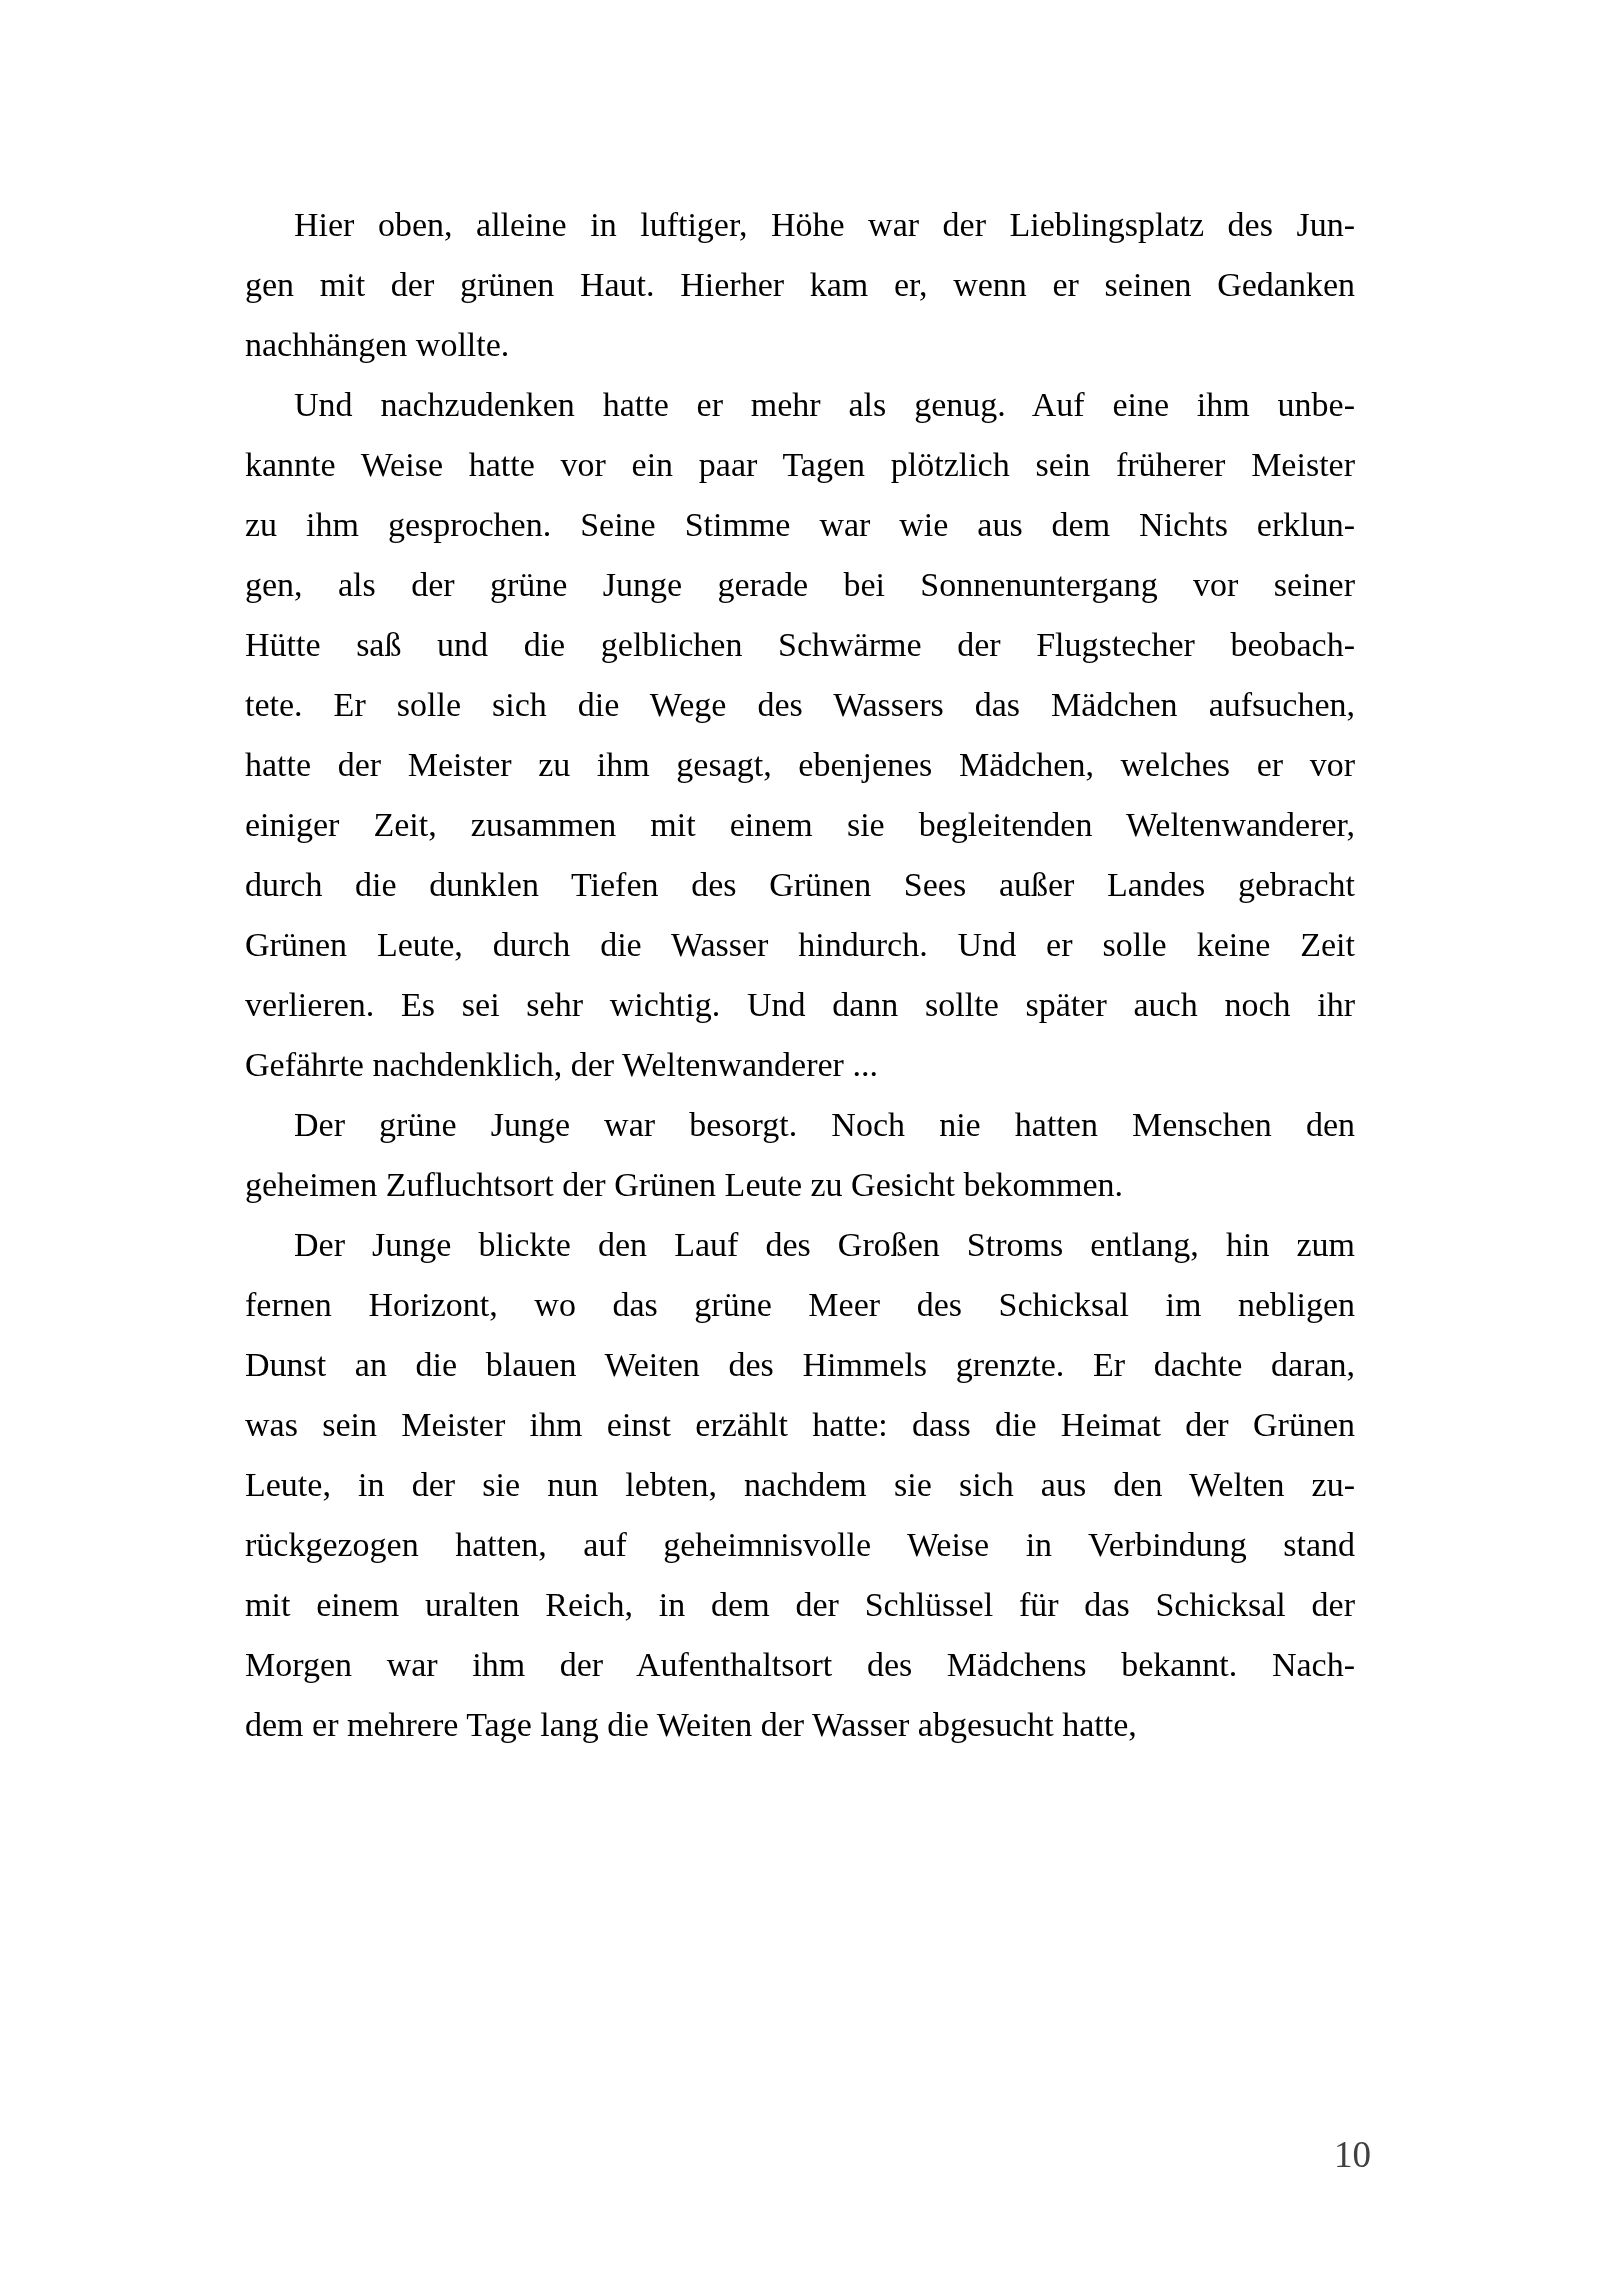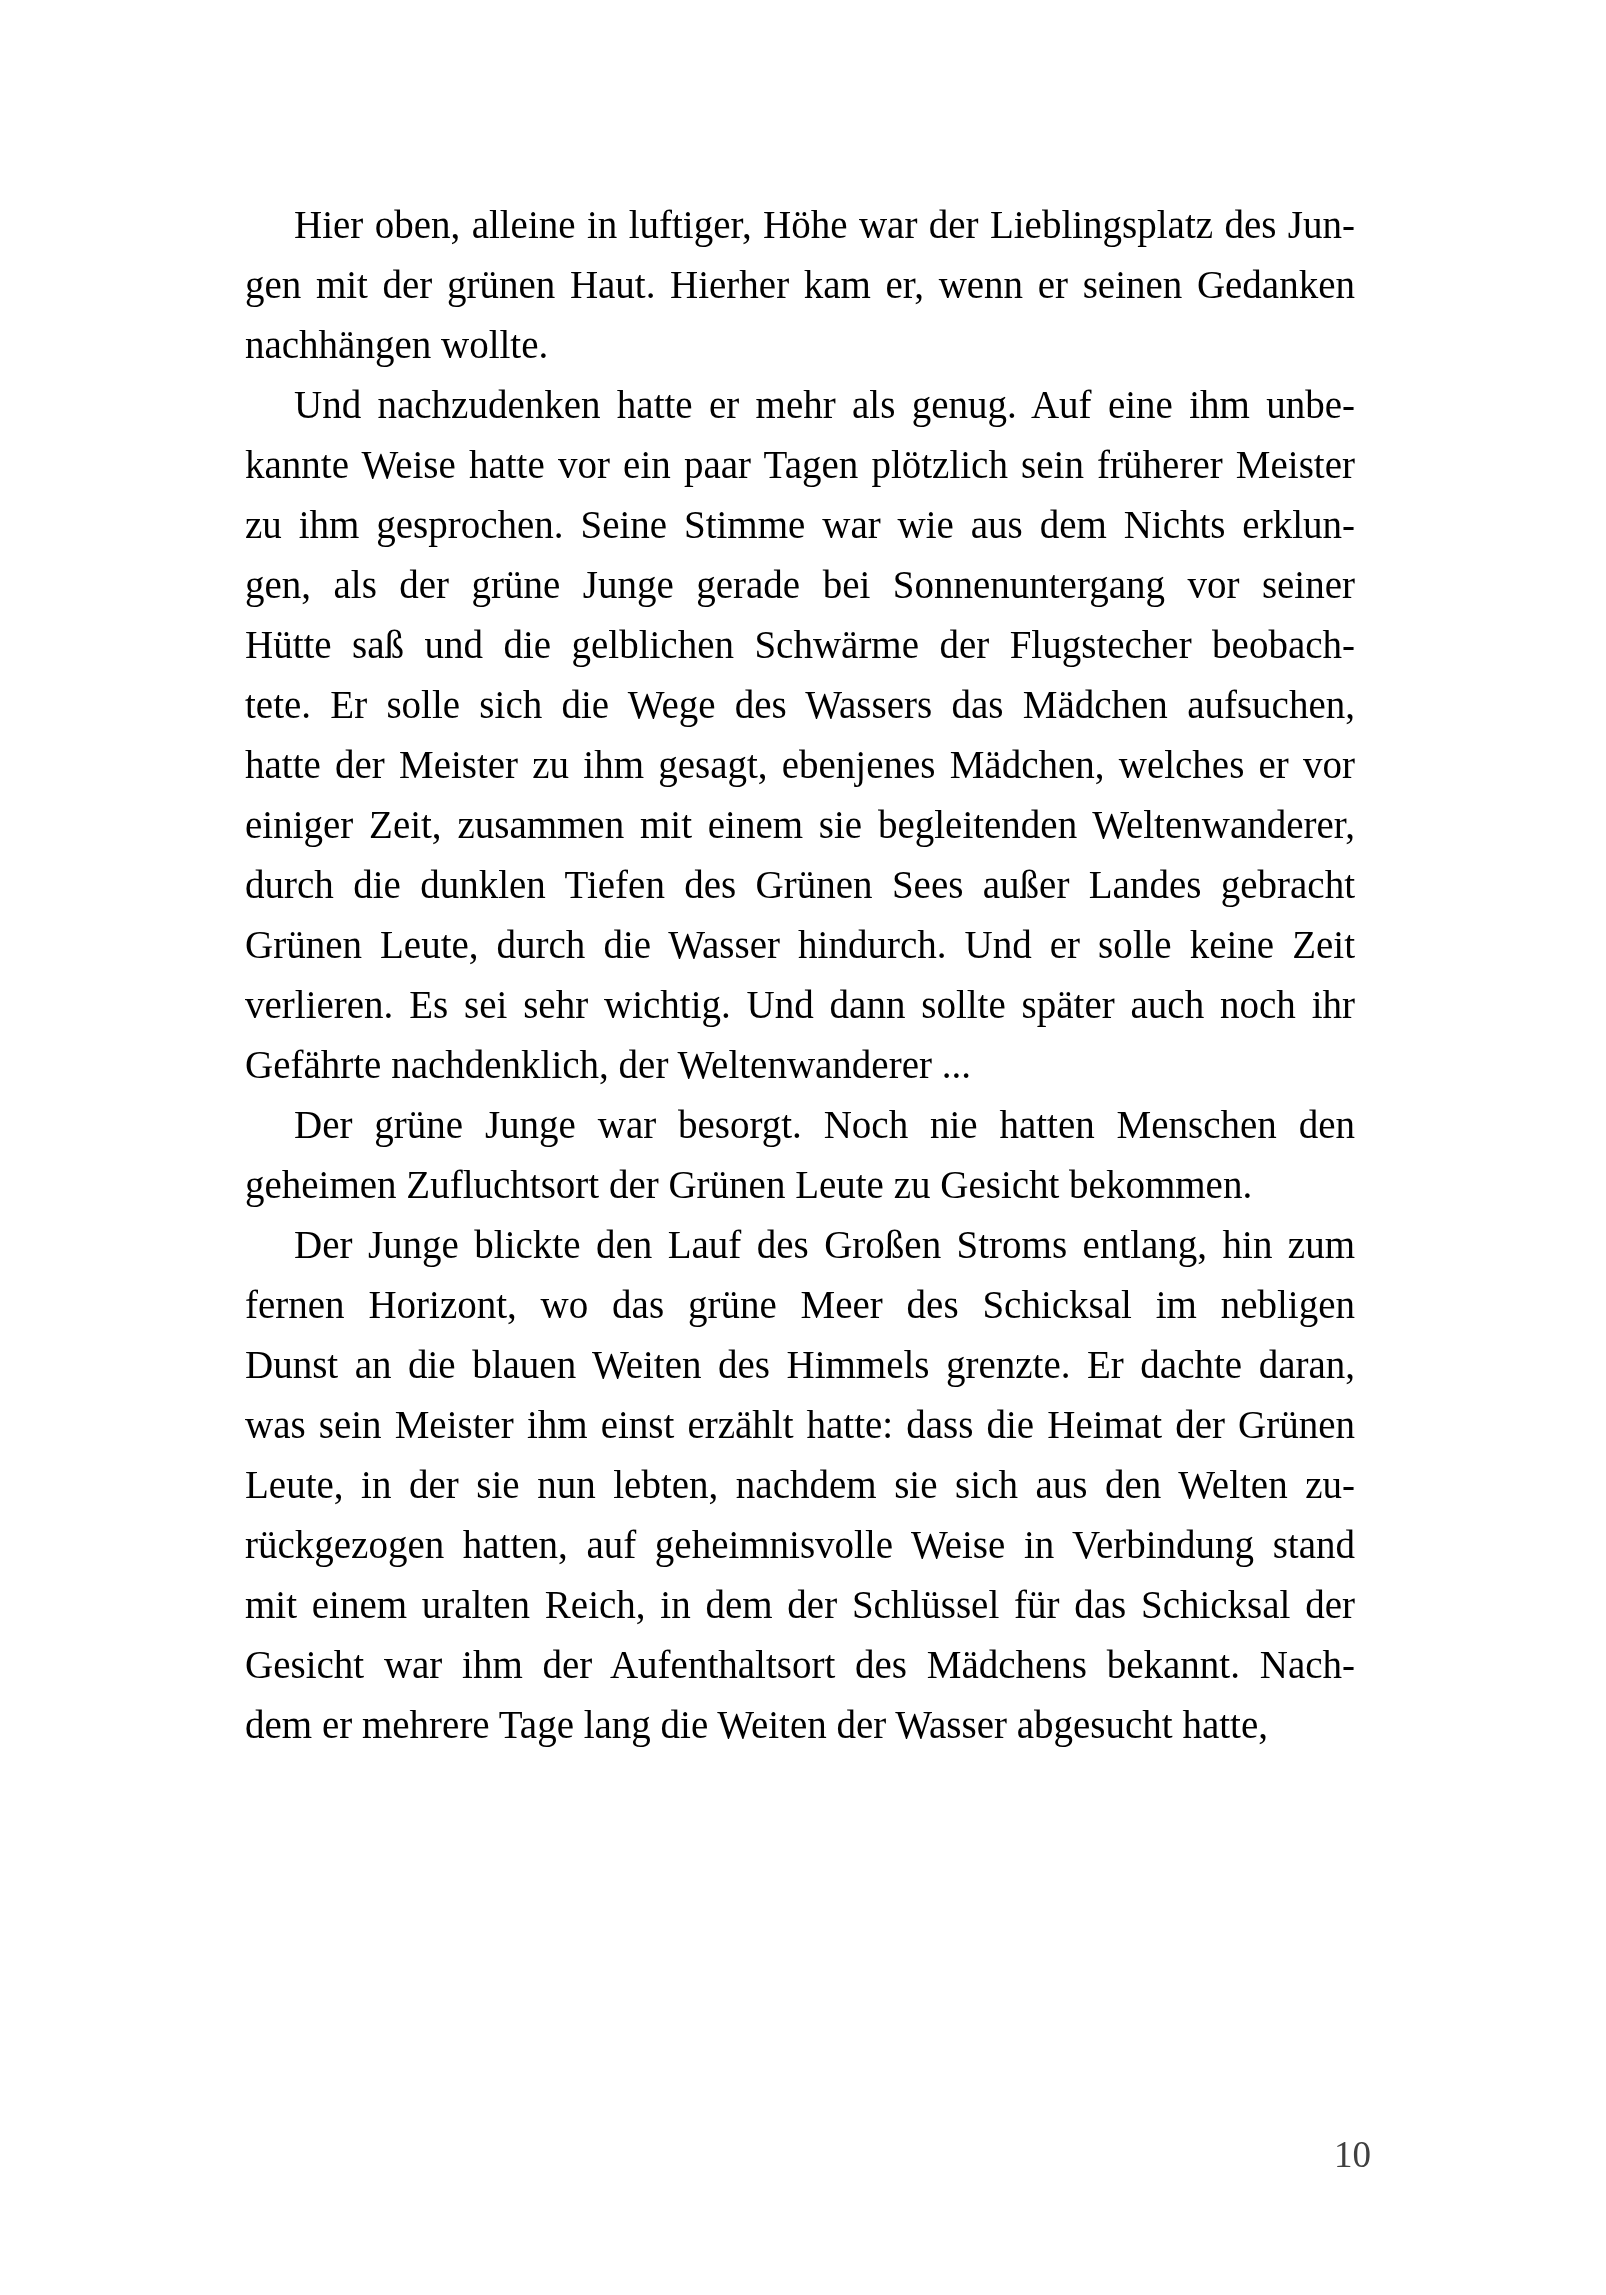--- a/index.html
+++ b/index.html
@@ -17,21 +17,21 @@
     position: absolute;
     inset: 0;
     background: #ffffff;
   }
   .text-block {
     position: absolute;
     left: 245px;
     top: 195px;
     width: 1110px;
     color: #000000;
-    font-size: 39px;
+    font-size: 34px;
     line-height: 60px;
     font-kerning: normal;
   }
   .para {
     margin: 0;
     padding: 0;
   }
   .line {
     text-align: justify;
     text-align-last: justify;
@@ -86,19 +86,19 @@
       <div class="para">
         <div class="line indent">Der Junge blickte den Lauf des Großen Stroms entlang, hin zum</div>
         <div class="line">fernen Horizont, wo das grüne Meer des Schicksal im nebligen</div>
         <div class="line">Dunst an die blauen Weiten des Himmels grenzte. Er dachte daran,</div>
         <div class="line">was sein Meister ihm einst erzählt hatte: dass die Heimat der Grünen</div>
         <div class="line">Leute, in der sie nun lebten, nachdem sie sich aus den Welten zu-</div>
         <div class="line">rückgezogen hatten, auf geheimnisvolle Weise in Verbindung stand</div>
         <div class="line">mit einem uralten Reich, in dem der Schlüssel für das Schicksal der</div>
       </div>
       <div class="para">
-        <div class="line">Gesicht war ihm der Aufenthaltsort des Mädchens bekannt. Nach-</div>
+        <div class="line">Morgen war ihm der Aufenthaltsort des Mädchens bekannt. Nach-</div>
         <div class="line para-end">dem er mehrere Tage lang die Weiten der Wasser abgesucht hatte,</div>
       </div>
     </div>
   <div class="page-number">10</div>
 </div>
 
 
 </body></html>

